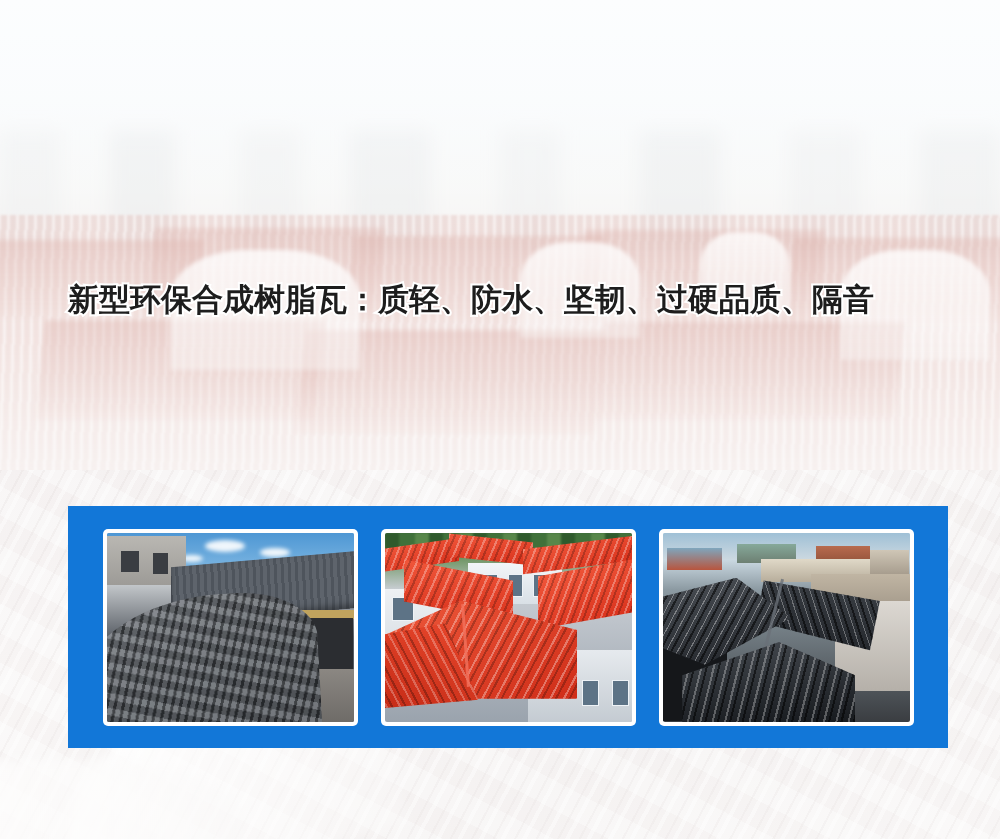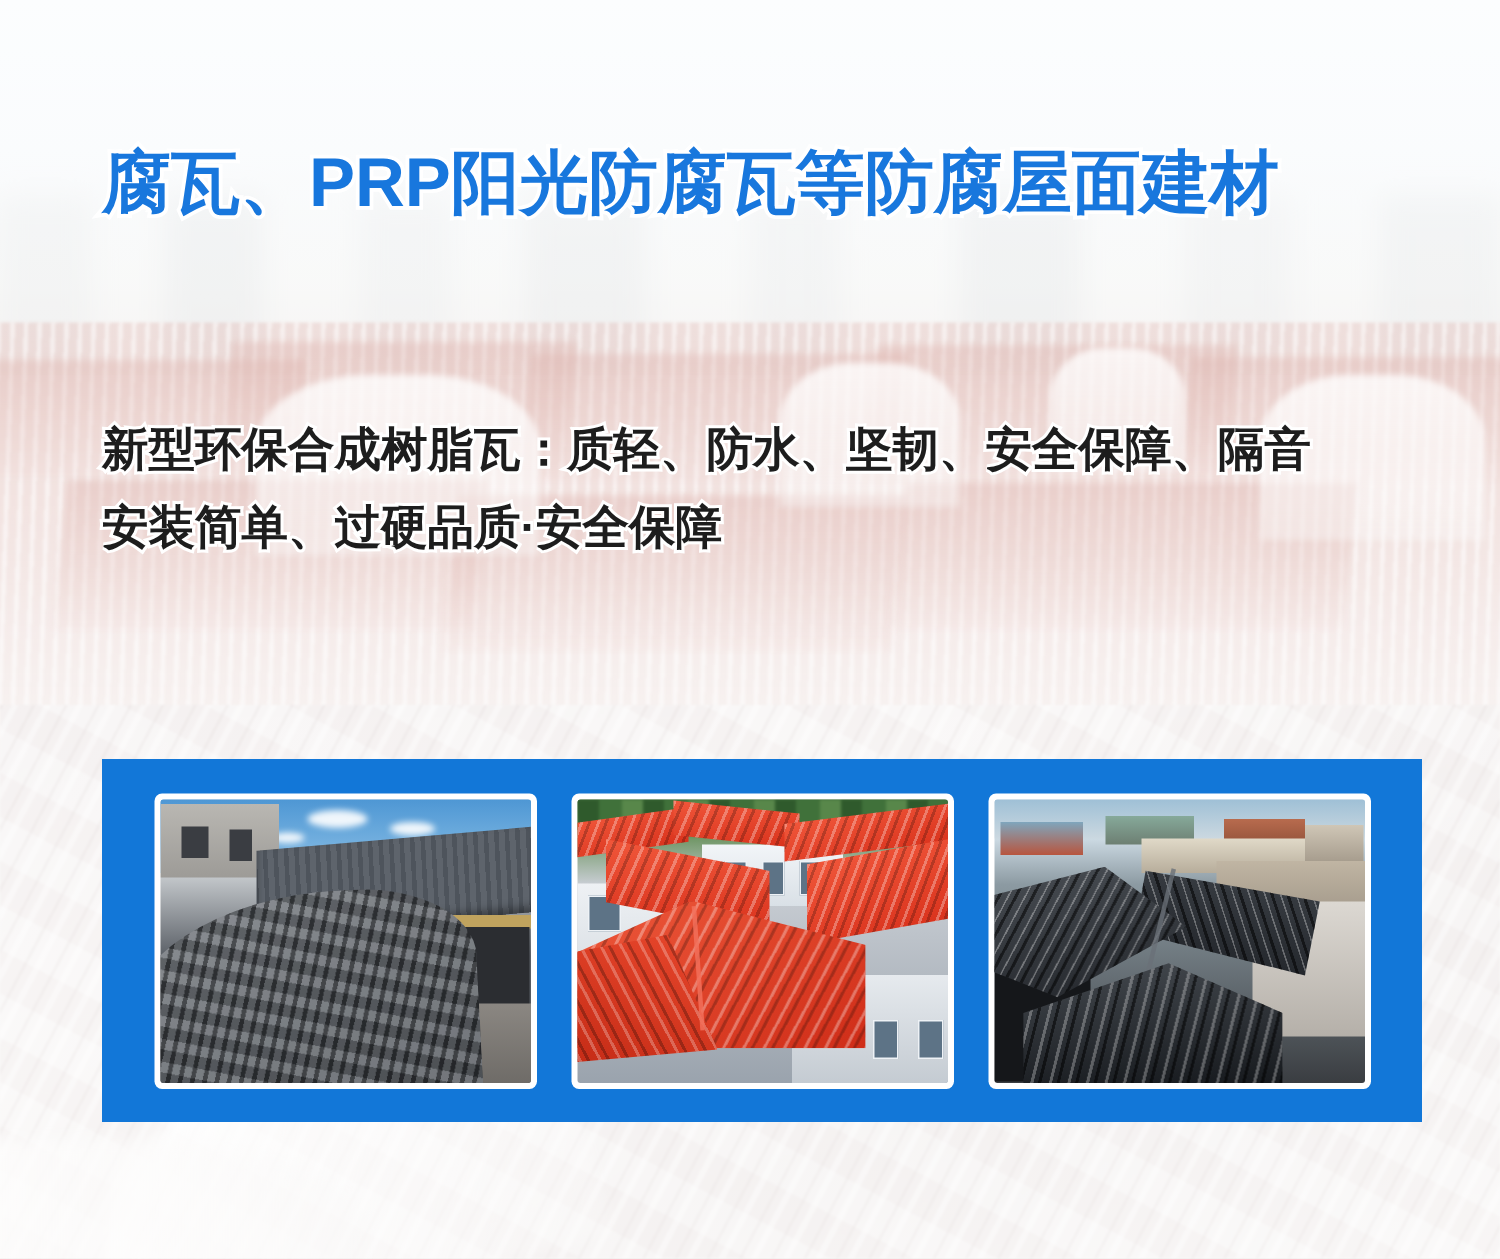--- a/index.html
+++ b/index.html
@@ -323,26 +323,24 @@
   <div class="bg-lower"></div>
   <div class="bg-eave"></div>
   <div class="bg-eave2"></div>
 
   <div class="bg-wash"></div>
 </div>
 
 <div class="content">
 
   <div class="headline">
-    <span class="hl-line">腐瓦、PRP阳光防腐瓦等防腐屋面建材</span>
   </div>
 
   <div class="subtitle">
-    <span class="sub-line">新型环保合成树脂瓦：质轻、防水、坚韧、安全保障、隔音</span>
-    <span class="sub-line">安装简单、过硬品质·安全保障</span>
+    <span class="sub-line">新型环保合成树脂瓦：质轻、防水、坚韧、过硬品质、隔音</span>
   </div>
 
   <div class="gallery">
 
     <div class="photo">
       <div class="photo-inner p1">
         <div class="sky"></div>
         <div class="cloud" style="left:40%;top:4%;width:40px;height:12px;"></div>
         <div class="cloud" style="left:62%;top:8%;width:30px;height:9px;"></div>
         <div class="cloud" style="left:30%;top:12%;width:22px;height:7px;"></div>

